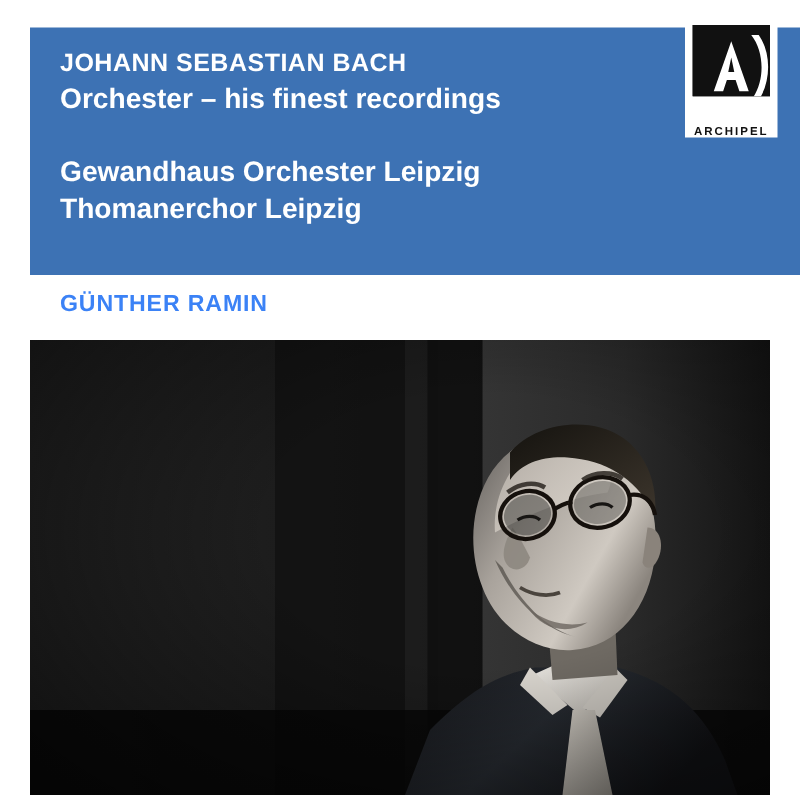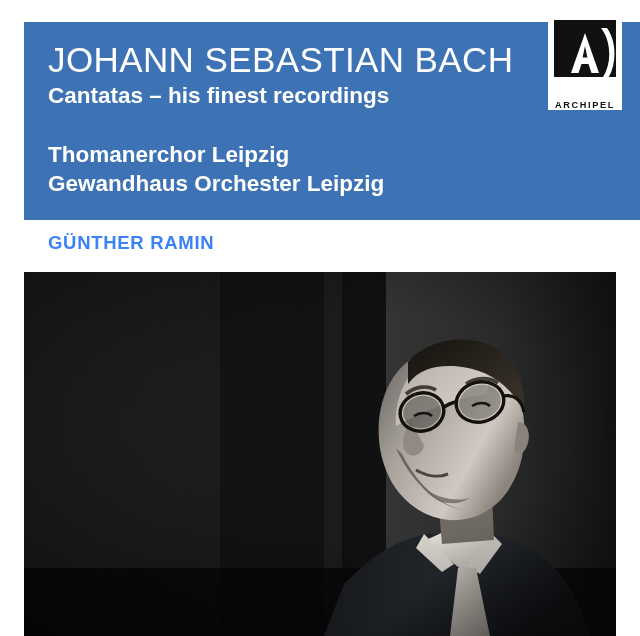--- a/index.html
+++ b/index.html
@@ -26,22 +26,22 @@
     left: 24px;
     top: 22px;
     width: 616px;
     height: 198px;
     background: #3d72b4;
     box-sizing: border-box;
     padding: 18px 24px 0 24px;
   }
   .composer-name {
     color: #ffffff;
-    font-size: 35px;
-    font-weight: normal;
+    font-size: 20px;
+    font-weight: bold;
     letter-spacing: 0.4px;
     line-height: 1.12;
     margin: 0;
     white-space: nowrap;
   }
   .subtitle {
     color: #ffffff;
     font-size: 22.5px;
     font-weight: bold;
     line-height: 1.15;
@@ -119,25 +119,25 @@
     display: block;
   }
 </style>
 </head>
 <body>
 
 <div class="album-cover">
 
   <div class="header-band">
     <div class="composer-name">JOHANN SEBASTIAN BACH</div>
-    <div class="subtitle">Cantatas – his finest recordings</div>
+    <div class="subtitle">Orchester – his finest recordings</div>
 
     <div class="ensembles">
+      <div class="ensemble-line">Gewandhaus Orchester Leipzig</div>
       <div class="ensemble-line">Thomanerchor Leipzig</div>
-      <div class="ensemble-line">Gewandhaus Orchester Leipzig</div>
     </div>
   </div>
 
   <div class="label-logo">
     <div class="logo-mark">
       <svg width="62" height="66" viewBox="0 0 62 66" aria-hidden="true">
         <rect x="0" y="0" width="62" height="66" fill="#111111"></rect>
         <path d="M31 13 L45 53 L37.5 53 L34.5 44 L27.5 44 L24.5 53 L17 53 Z M31 26 L28.6 37.5 L33.4 37.5 Z" fill="#ffffff"></path>
         <path d="M47 8 C58 22 58 46 47 60 L53 60 C63 45 63 22 53 8 Z" fill="#ffffff"></path>
       </svg>

